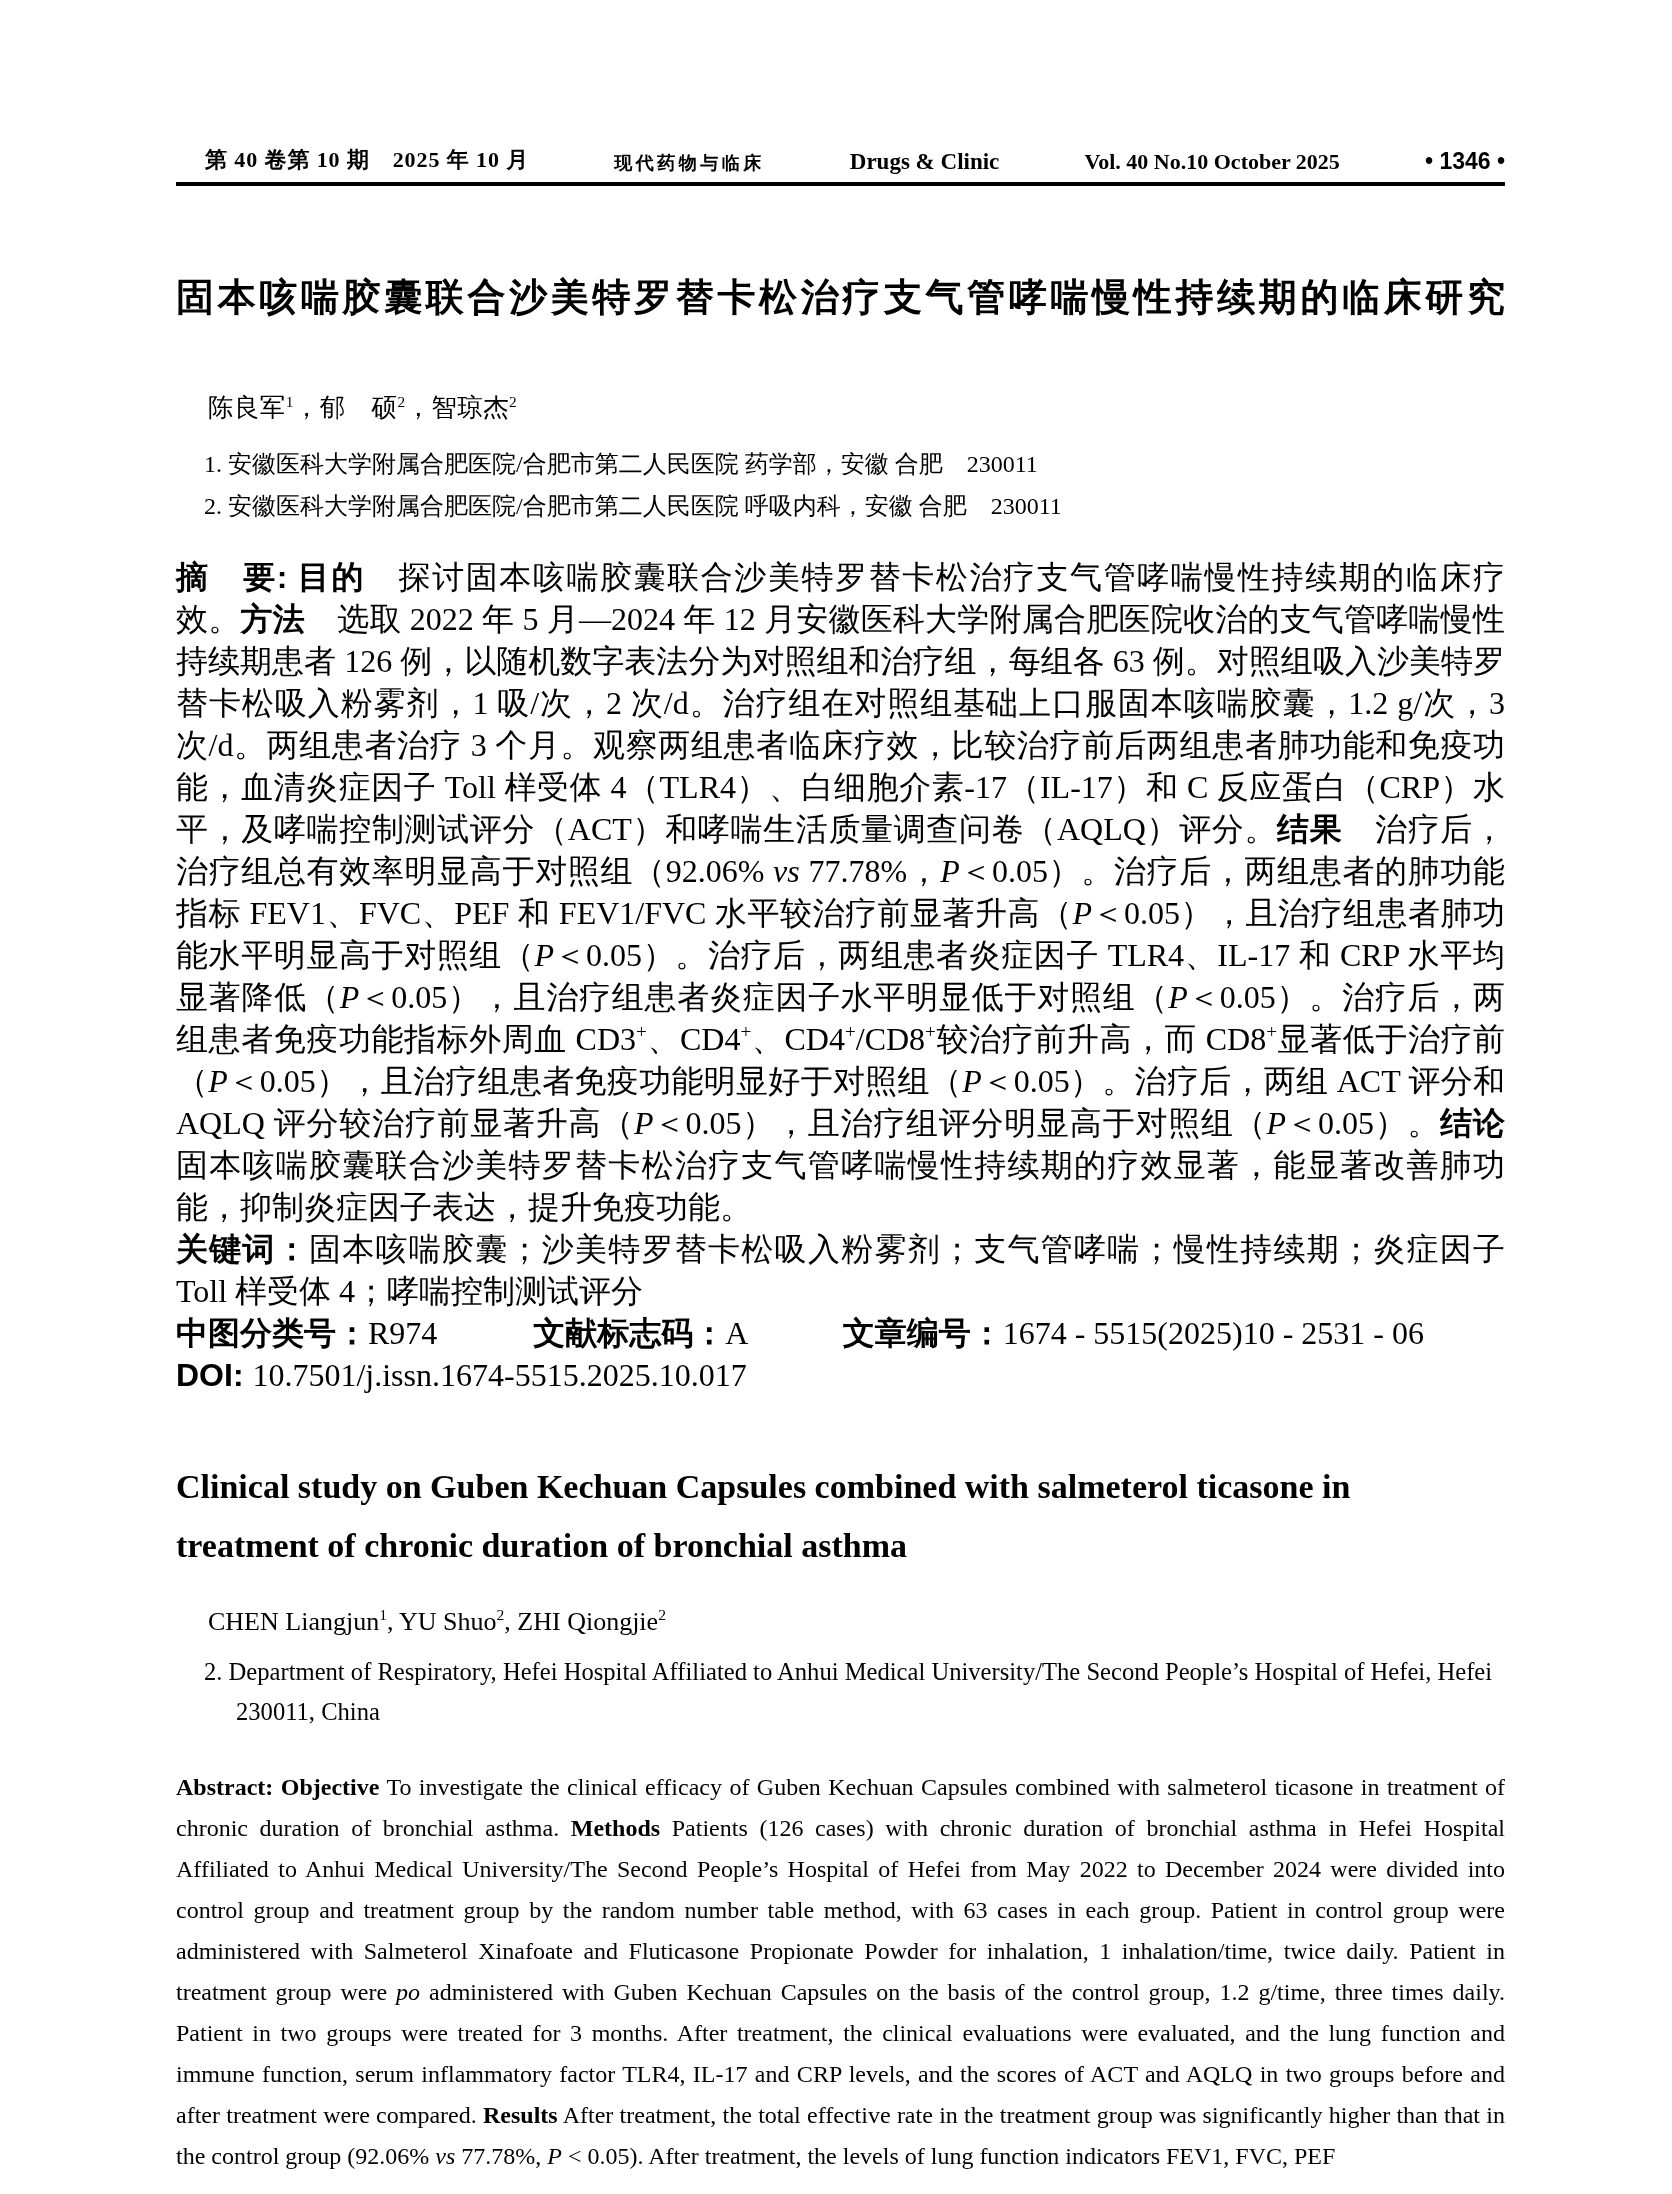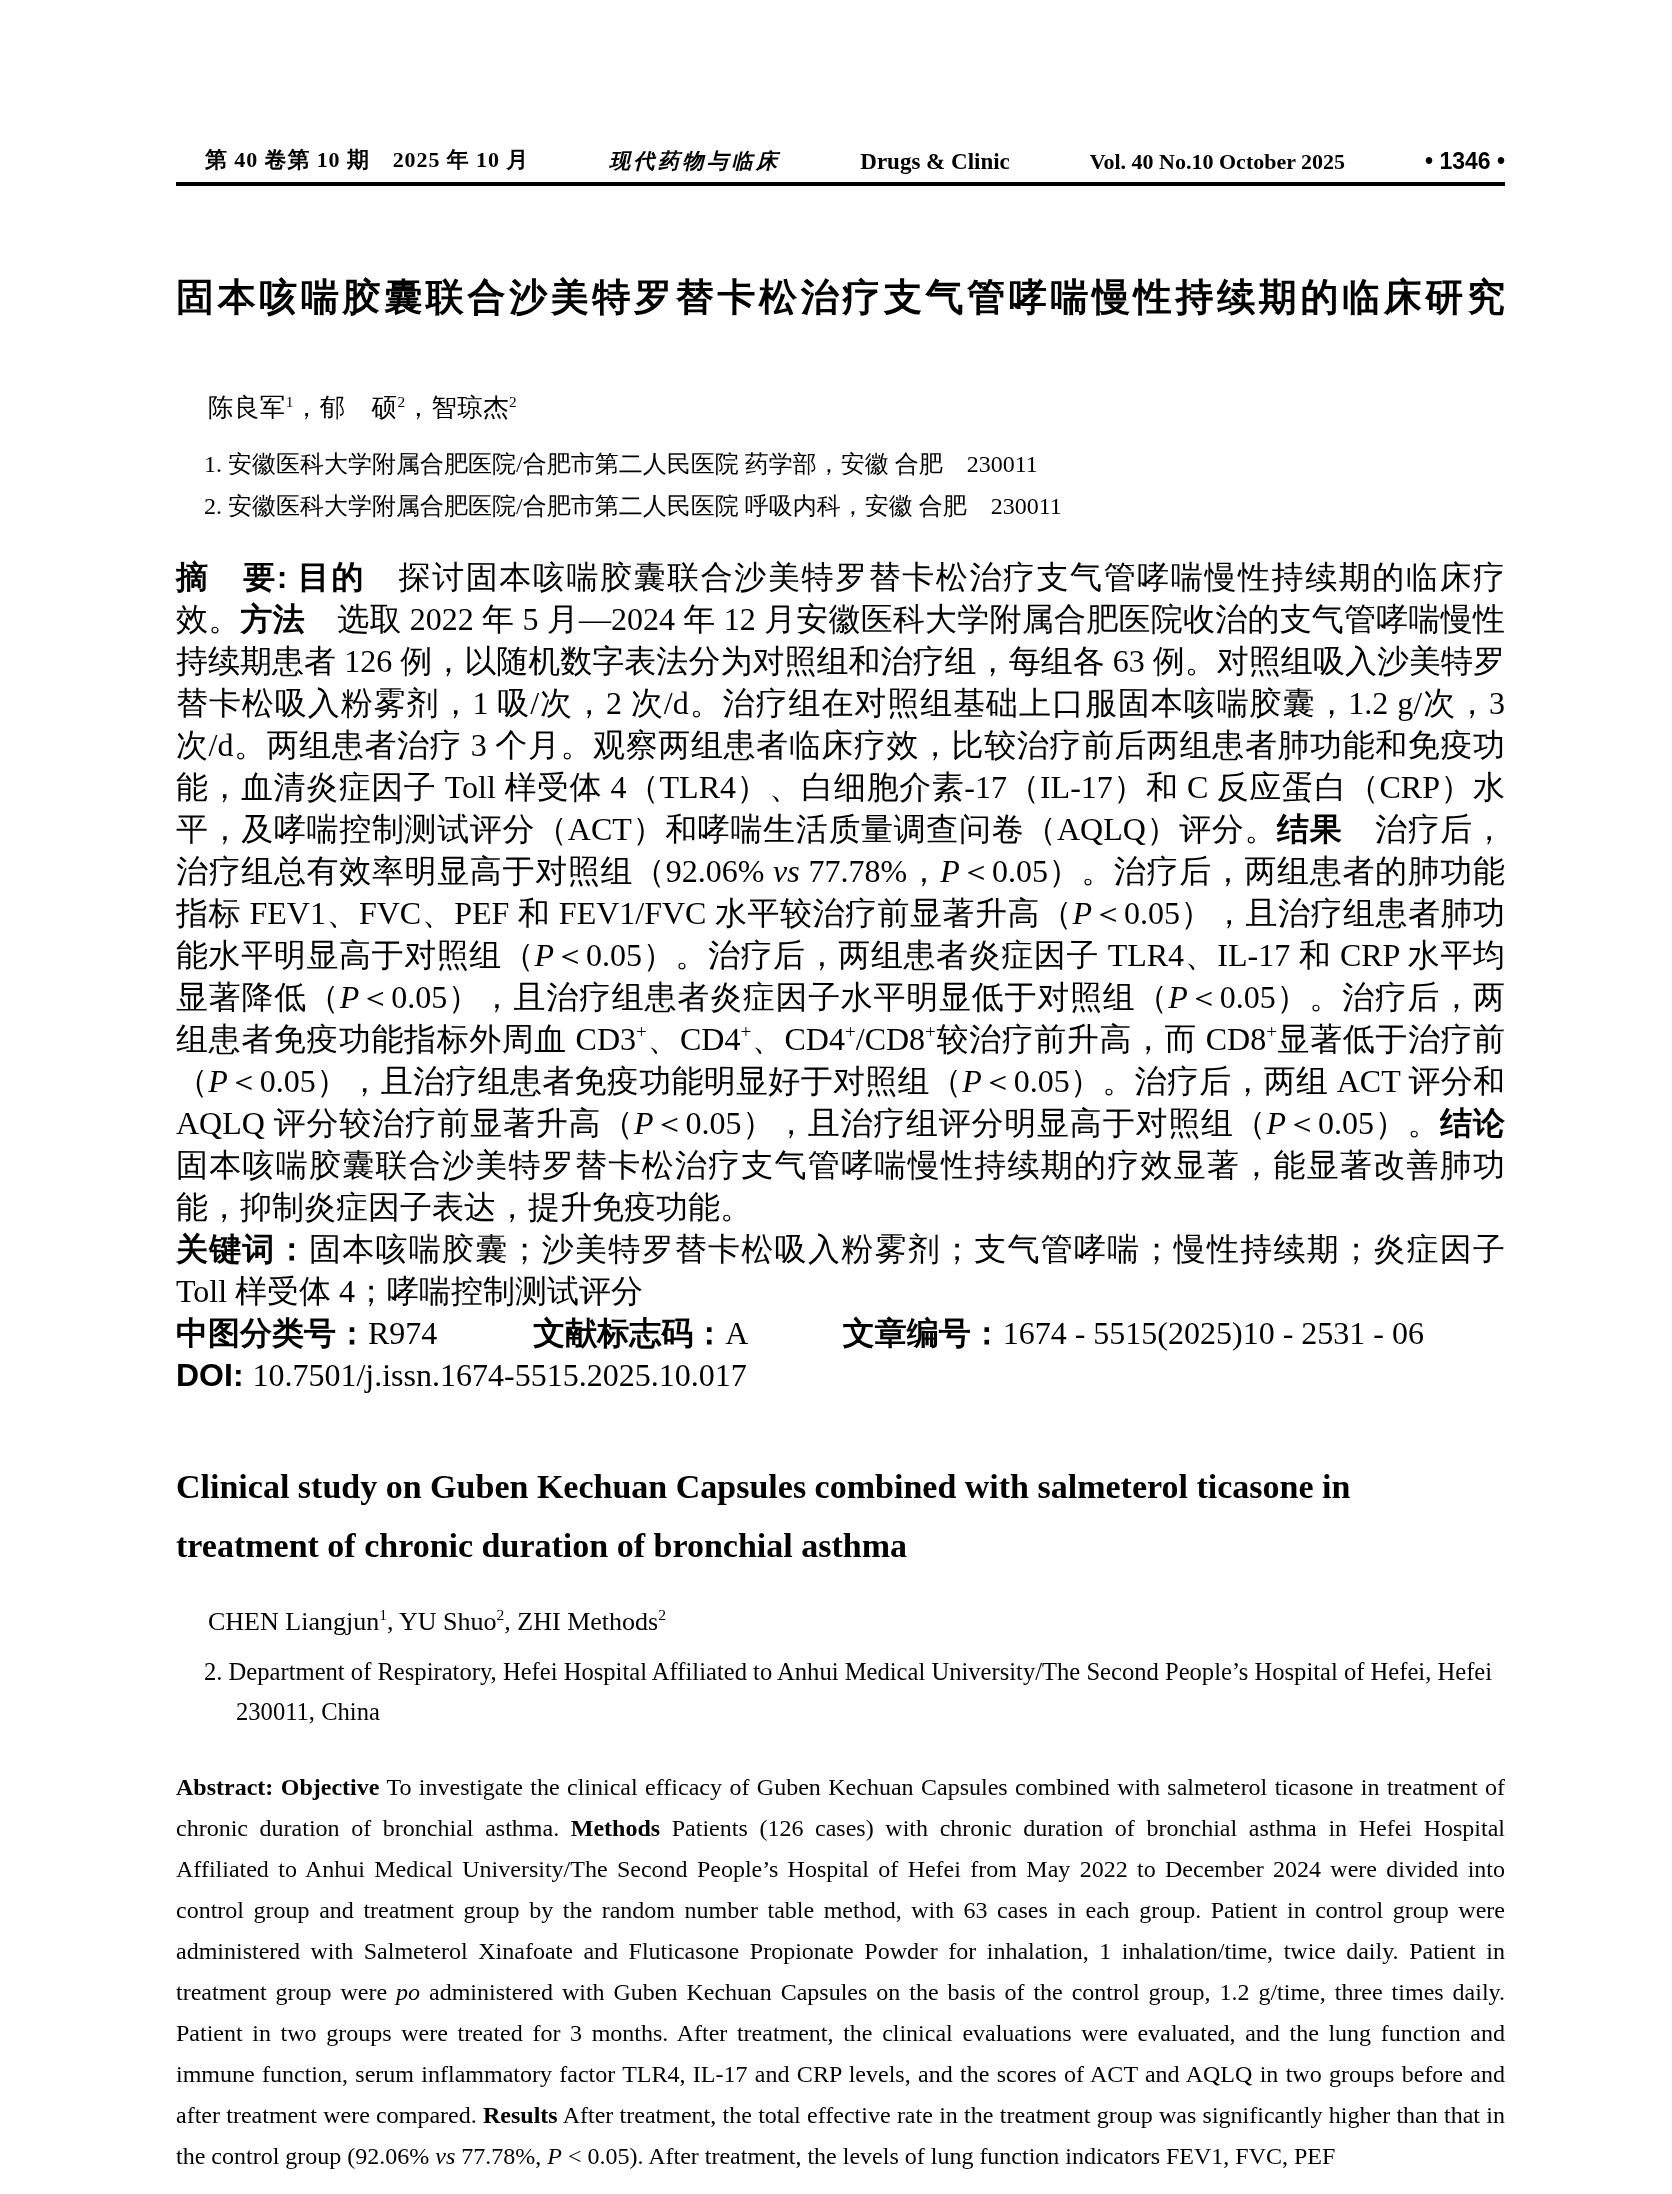--- a/index.html
+++ b/index.html
@@ -25,21 +25,21 @@
   
   .journal-header {
     display: flex;
     align-items: flex-end;
     justify-content: space-between;
     padding-top: 145px;
     font-weight: bold;
     white-space: nowrap;
   }
   .issue-cn  { font-size: 22px; padding-left: 29px; letter-spacing: 0.9px; }
-  .jname-cn  { font-size: 21px; font-style: italic; letter-spacing: 3.5px; }
+  .jname-cn  { font-size: 18px; letter-spacing: 3.5px; }
   .jname-en  { font-size: 23px; }
   .issue-en  { font-size: 22px; }
   .page-no   { font-size: 23px; font-family: "Liberation Sans", "DejaVu Sans", sans-serif; }
   .header-rule { height: 3.5px; background: #000; margin-top: 7px; }
 
   
   .title-cn {
     margin-top: 88px;
     font-family: "Liberation Sans", "DejaVu Sans", sans-serif;
     font-weight: 600;
@@ -100,21 +100,21 @@
 
     <div class="abs-block cnb">
       <p class="para"><span class="b">摘　要: </span><span class="b">目的　</span><span>探讨固本咳喘胶囊联合沙美特罗替卡松治疗支气管哮喘慢性持续期的临床疗效。</span><span class="b">方法　</span><span>选取 2022 年 5 月—2024 年 12 月安徽医科大学附属合肥医院收治的支气管哮喘慢性持续期患者 126 例，以随机数字表法分为对照组和治疗组，每组各 63 例。对照组吸入沙美特罗替卡松吸入粉雾剂，1 吸/次，2 次/d。治疗组在对照组基础上口服固本咳喘胶囊，1.2 g/次，3 次/d。两组患者治疗 3 个月。观察两组患者临床疗效，比较治疗前后两组患者肺功能和免疫功能，血清炎症因子 Toll 样受体 4（TLR4）、白细胞介素-17（IL-17）和 C 反应蛋白（CRP）水平，及哮喘控制测试评分（ACT）和哮喘生活质量调查问卷（AQLQ）评分。</span><span class="b">结果　</span><span>治疗后，治疗组总有效率明显高于对照组（92.06% </span><span class="i">vs</span><span> 77.78%，</span><span class="i">P</span><span>＜0.05）。治疗后，两组患者的肺功能指标 FEV1、FVC、PEF 和 FEV1/FVC 水平较治疗前显著升高（</span><span class="i">P</span><span>＜0.05），且治疗组患者肺功能水平明显高于对照组（</span><span class="i">P</span><span>＜0.05）。治疗后，两组患者炎症因子 TLR4、IL-17 和 CRP 水平均显著降低（</span><span class="i">P</span><span>＜0.05），且治疗组患者炎症因子水平明显低于对照组（</span><span class="i">P</span><span>＜0.05）。治疗后，两组患者免疫功能指标外周血 CD3</span><sup>+</sup><span>、CD4</span><sup>+</sup><span>、CD4</span><sup>+</sup><span>/CD8</span><sup>+</sup><span>较治疗前升高，而 CD8</span><sup>+</sup><span>显著低于治疗前（</span><span class="i">P</span><span>＜0.05），且治疗组患者免疫功能明显好于对照组（</span><span class="i">P</span><span>＜0.05）。治疗后，两组 ACT 评分和 AQLQ 评分较治疗前显著升高（</span><span class="i">P</span><span>＜0.05），且治疗组评分明显高于对照组（</span><span class="i">P</span><span>＜0.05）。</span><span class="b">结论　</span><span>固本咳喘胶囊联合沙美特罗替卡松治疗支气管哮喘慢性持续期的疗效显著，能显著改善肺功能，抑制炎症因子表达，提升免疫功能。</span></p>
       <p class="para"><span class="b">关键词：</span><span>固本咳喘胶囊；沙美特罗替卡松吸入粉雾剂；支气管哮喘；慢性持续期；炎症因子 Toll 样受体 4；哮喘控制测试评分</span></p>
       <p class="para meta-line"><span class="b">中图分类号：</span><span>R974　　　</span><span class="b">文献标志码：</span><span>A　　　</span><span class="b">文章编号：</span><span>1674 - 5515(2025)10 - 2531 - 06</span></p>
       <p class="para meta-line"><span class="b">DOI: </span><span>10.7501/j.issn.1674-5515.2025.10.017</span></p>
     </div>
 
     <h2 class="title-en" style="margin-bottom:0;">Clinical study on Guben Kechuan Capsules combined with salmeterol ticasone in treatment of chronic duration of bronchial asthma</h2>
 
-    <div class="authors-en"><span>CHEN Liangjun</span><sup>1</sup><span>, YU Shuo</span><sup>2</sup><span>, ZHI Methods</span><sup>2</sup></div>
+    <div class="authors-en"><span>CHEN Liangjun</span><sup>1</sup><span>, YU Shuo</span><sup>2</sup><span>, ZHI Qiongjie</span><sup>2</sup></div>
 
     <div class="affils-en">
       <div class="affil-en">2. Department of Respiratory, Hefei Hospital Affiliated to Anhui Medical University/The Second People’s Hospital of Hefei, Hefei 230011, China</div>
     </div>
 
     <p class="abstract-en"><span class="b">Abstract: Objective</span><span>  To investigate the clinical efficacy of Guben Kechuan Capsules combined with salmeterol ticasone in treatment of chronic duration of bronchial asthma. </span><span class="b">Methods</span><span>  Patients (126 cases) with chronic duration of bronchial asthma in Hefei Hospital Affiliated to Anhui Medical University/The Second People’s Hospital of Hefei from May 2022 to December 2024 were divided into control group and treatment group by the random number table method, with 63 cases in each group. Patient in control group were administered with Salmeterol Xinafoate and Fluticasone Propionate Powder for inhalation, 1 inhalation/time, twice daily. Patient in treatment group were </span><span class="i">po</span><span> administered with Guben Kechuan Capsules on the basis of the control group, 1.2 g/time, three times daily. Patient in two groups were treated for 3 months. After treatment, the clinical evaluations were evaluated, and the lung function and immune function, serum inflammatory factor TLR4, IL-17 and CRP levels, and the scores of ACT and AQLQ in two groups before and after treatment were compared. </span><span class="b">Results</span><span>  After treatment, the total effective rate in the treatment group was significantly higher than that in the control group (92.06% </span><span class="i">vs</span><span> 77.78%, </span><span class="i">P</span><span> &lt; 0.05). After treatment, the levels of lung function indicators FEV1, FVC, PEF</span></p>
 
     <div class="footnote cnb">
       <div class="footnote-divider"></div>
       <div class="footnote-line"><span class="b">收稿日期</span><span>：2025-04-14</span></div>

